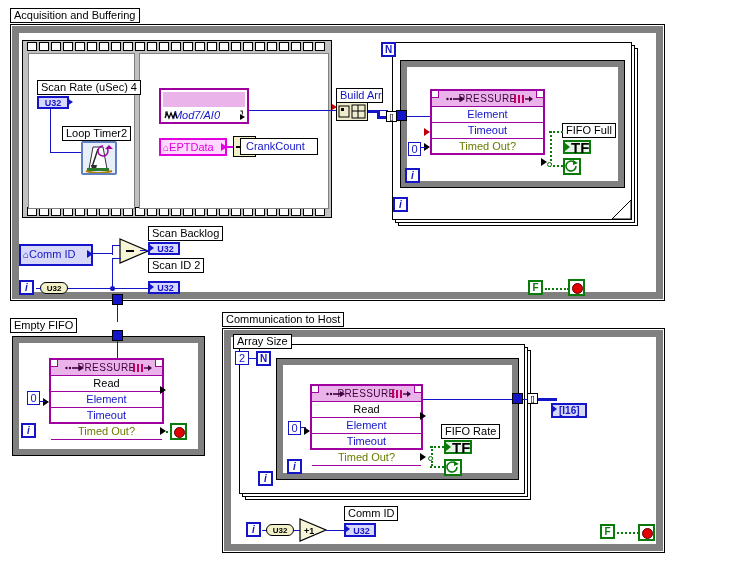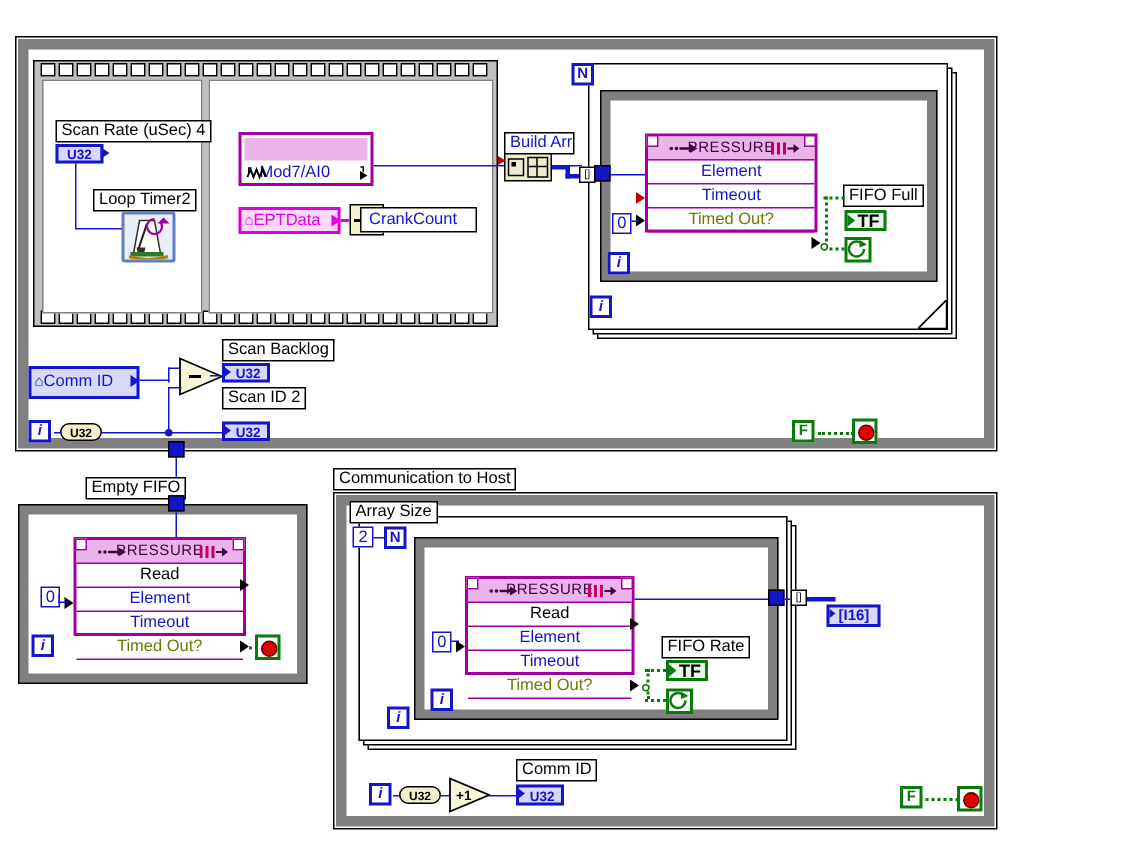--- a/index.html
+++ b/index.html
@@ -80,21 +80,21 @@
        border-bottom:4px solid transparent;}
   .arr.r{border-left:6px solid #000;}
   .arr.rred{border-left:6px solid #c00000;}
 
   
   .prim{position:absolute;}
   .prim svg{display:block;}
 
   
   .tf{position:absolute;border:2px solid #0a7a0a;background:#e8f4e8;color:#000;
-      font-weight:bold;font-size:12px;line-height:11px;text-align:center;padding:0 2px 0 6px;}
+      font-weight:bold;font-size:15px;line-height:11px;text-align:center;padding:0 2px 0 6px;}
   .gbox{position:absolute;border:2px solid #0a7a0a;background:#fff;}
   .fconst{position:absolute;border:2px solid #0a7a0a;background:#fff;color:#0a7a0a;
           font-weight:bold;font-size:10px;line-height:12px;text-align:center;width:15px;height:15px;}
   .stopcircle{position:absolute;width:17px;height:17px;border:2px solid #0a7a0a;background:#fff;}
   .stopcircle::after{content:"";position:absolute;left:2px;top:2px;width:9px;height:9px;
       border-radius:50%;background:#e00000;border:1px solid #600000;}
 
   
   .buildarr{position:absolute;background:#efeccd;border:1px solid #000;}
 
@@ -102,20 +102,21 @@
   .iconsq{position:absolute;background:#f2f0c8;border:1px solid #000;}
 
   
   .vi{position:absolute;background:#e8eefa;border:2px solid #5f7fbf;border-radius:2px;}
 </style>
 </head>
 <body>
 
 <div id="root">
 
+  <div class="abs lbl" style="left:10px;top:8px;">Acquisition and Buffering</div>
 
   <div class="abs blackbox" style="left:10px;top:24px;width:655px;height:277px;"></div>
   <div class="abs" style="left:12px;top:26px;width:651px;height:273px;border:7px solid #808080;background:#fff;"></div>
 
   <div class="abs film" style="left:22px;top:40px;width:310px;height:178px;">
     <div class="holes" style="top:1px;">
       <div class="hole" style="left:4px"></div>
         <div class="hole" style="left:16px"></div>
       <div class="hole" style="left:28px"></div>
         <div class="hole" style="left:40px"></div>
@@ -187,21 +188,21 @@
       <polygon points="8,22 14,22 13,26 9,26" fill="#303030"></polygon>
       <rect x="4" y="25" width="22" height="3" fill="#2a7a2a"></rect>
       <path d="M3 28 q13 4 26 0" stroke="#b08000" stroke-width="2" fill="none"></path>
       <path d="M24 5 a5 5 0 1 1 -4 -2" stroke="#a000a0" stroke-width="1.4" fill="none"></path>
       <polygon points="26,2 30,6 22,6" fill="#a000a0"></polygon>
     </svg>
   </div>
 
   <div class="abs" style="left:159px;top:88px;width:90px;height:36px;border:2px solid #a000a0;background:#fff;">
     <div style="position:absolute;left:2px;top:2px;right:2px;height:15px;background:#eab4ea;"></div>
-    <div style="position:absolute;left:0;right:15px;top:18px;height:22px;text-align:center;font-size:11px;line-height:14px;color:#1414c8;">Mod7/AI0</div>
+    <div style="position:absolute;left:0;right:15px;top:18px;height:22px;text-align:center;font-size:11px;line-height:14px;color:#1414c8;font-style:italic;">Mod7/AI0</div>
     <svg style="position:absolute;left:3px;top:19px;" width="22" height="12" aria-hidden="true">
       <path d="M1 9 L3 4 L5 9 L7 4 L9 9 L11 4 L13 9" stroke="#000" stroke-width="1.3" fill="none"></path>
     </svg>
     <div style="position:absolute;left:3px;top:18px;font-size:6px;color:#000;">┏</div>
     <div style="position:absolute;right:3px;top:17px;font-size:6px;color:#000;">┓</div>
     <div style="position:absolute;right:2px;bottom:2px;width:0;height:0;border-top:3px solid transparent;border-bottom:3px solid transparent;border-left:5px solid #000;"></div>
   </div>
 
   <div class="abs ctrl magenta" style="left:159px;top:138px;width:68px;height:18px;font-size:11px;line-height:15px;">
     <span style="font-size:10px;">⌂</span><span>EPTData</span>
@@ -334,21 +335,21 @@
   <div class="iterm abs" style="left:19px;top:280px;">i</div>
   <div class="conv abs" style="left:40px;top:282px;width:28px;height:12px;line-height:11px;">U32</div>
   <div class="w wh abs" style="left:36px;top:288px;width:5px;"></div>
   <div class="w wh abs" style="left:68px;top:288px;width:80px;"></div>
   <div class="w wv abs" style="left:112px;top:258px;height:31px;"></div>
   <div class="junc abs" style="left:110px;top:286px;"></div>
 
   <div class="tunnel abs" style="left:112px;top:294px;"></div>
   <div class="w wv abs" style="left:117px;top:305px;height:17px;"></div>
 
-  <div class="abs lbl" style="left:10px;top:318px;margin-left:47px;">Empty FIFO</div>
+  <div class="abs lbl" style="left:10px;top:318px;">Empty FIFO</div>
   <div class="abs" style="left:12px;top:336px;width:193px;height:120px;border:7px solid #808080;background:#fff;"></div>
   <div class="abs" style="left:12px;top:336px;width:193px;height:120px;border:1px solid #000;background:transparent;"></div>
 
   <div class="tunnel abs" style="left:112px;top:330px;"></div>
   <div class="w wv abs" style="left:117px;top:341px;height:38px;"></div>
   <div class="w wh abs" style="left:117px;top:378px;width:47px;"></div>
   <div class="w wv abs" style="left:163px;top:378px;height:15px;"></div>
 
   <div class="fifo abs" style="left:49px;top:358px;width:115px;height:66px;">
     <div class="hdr">

